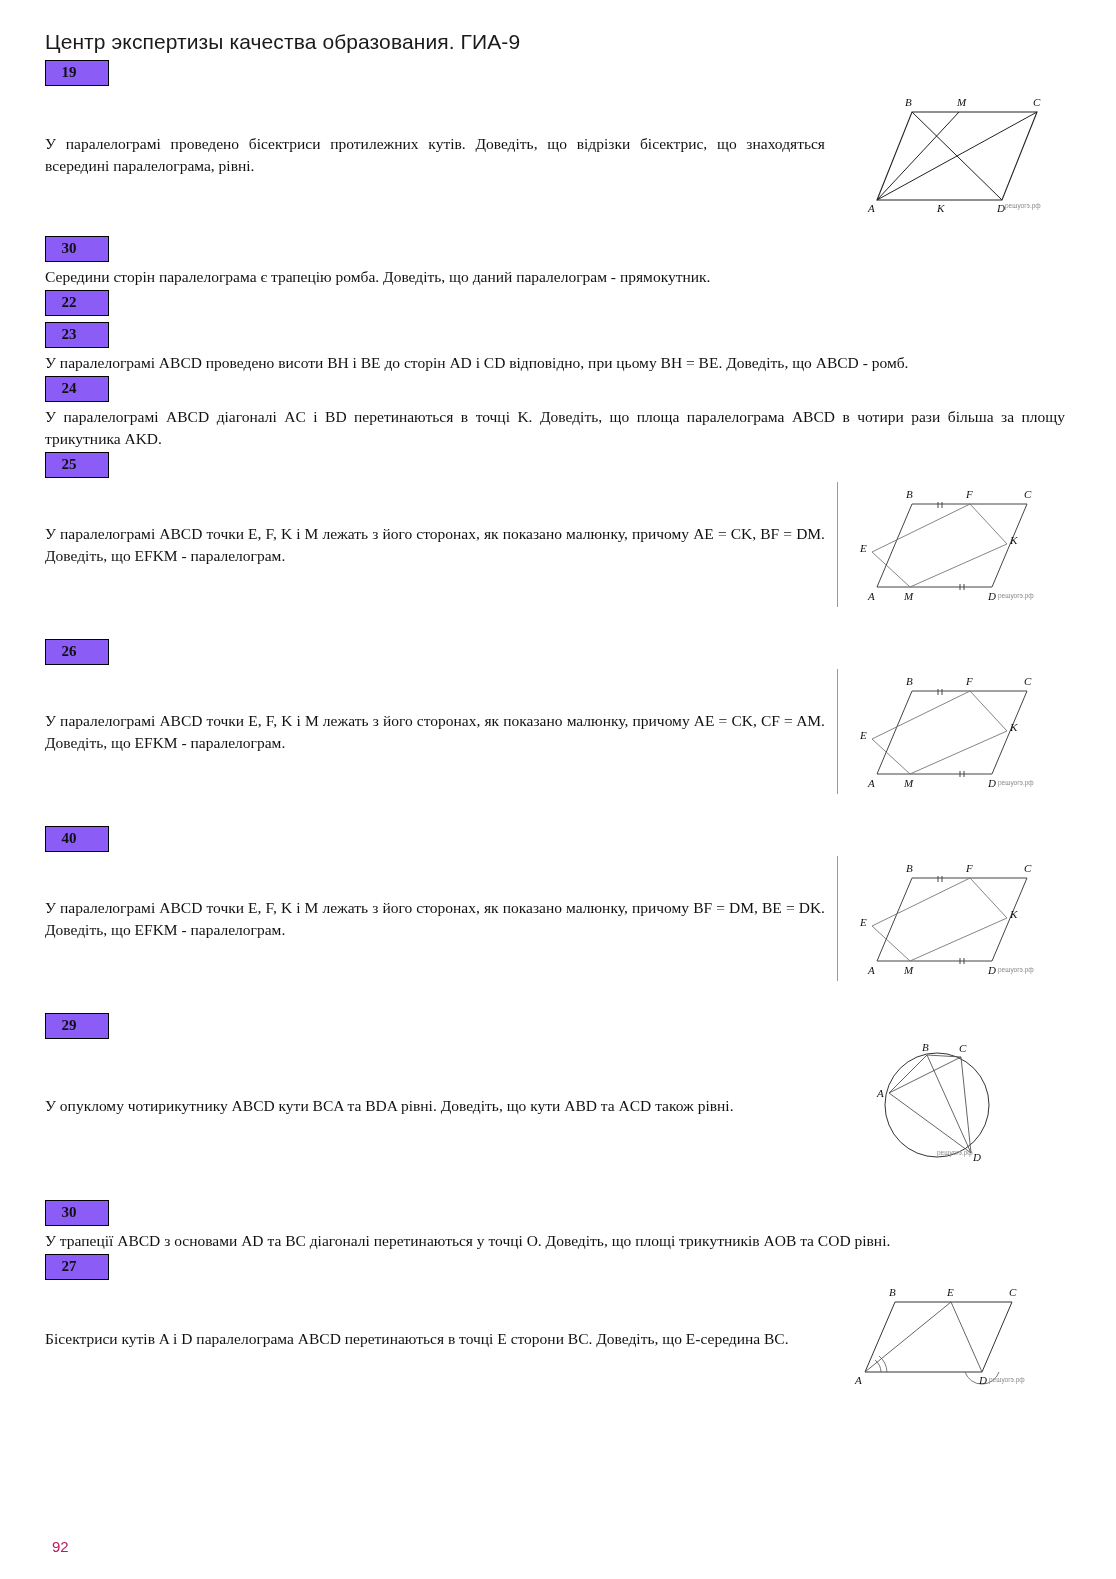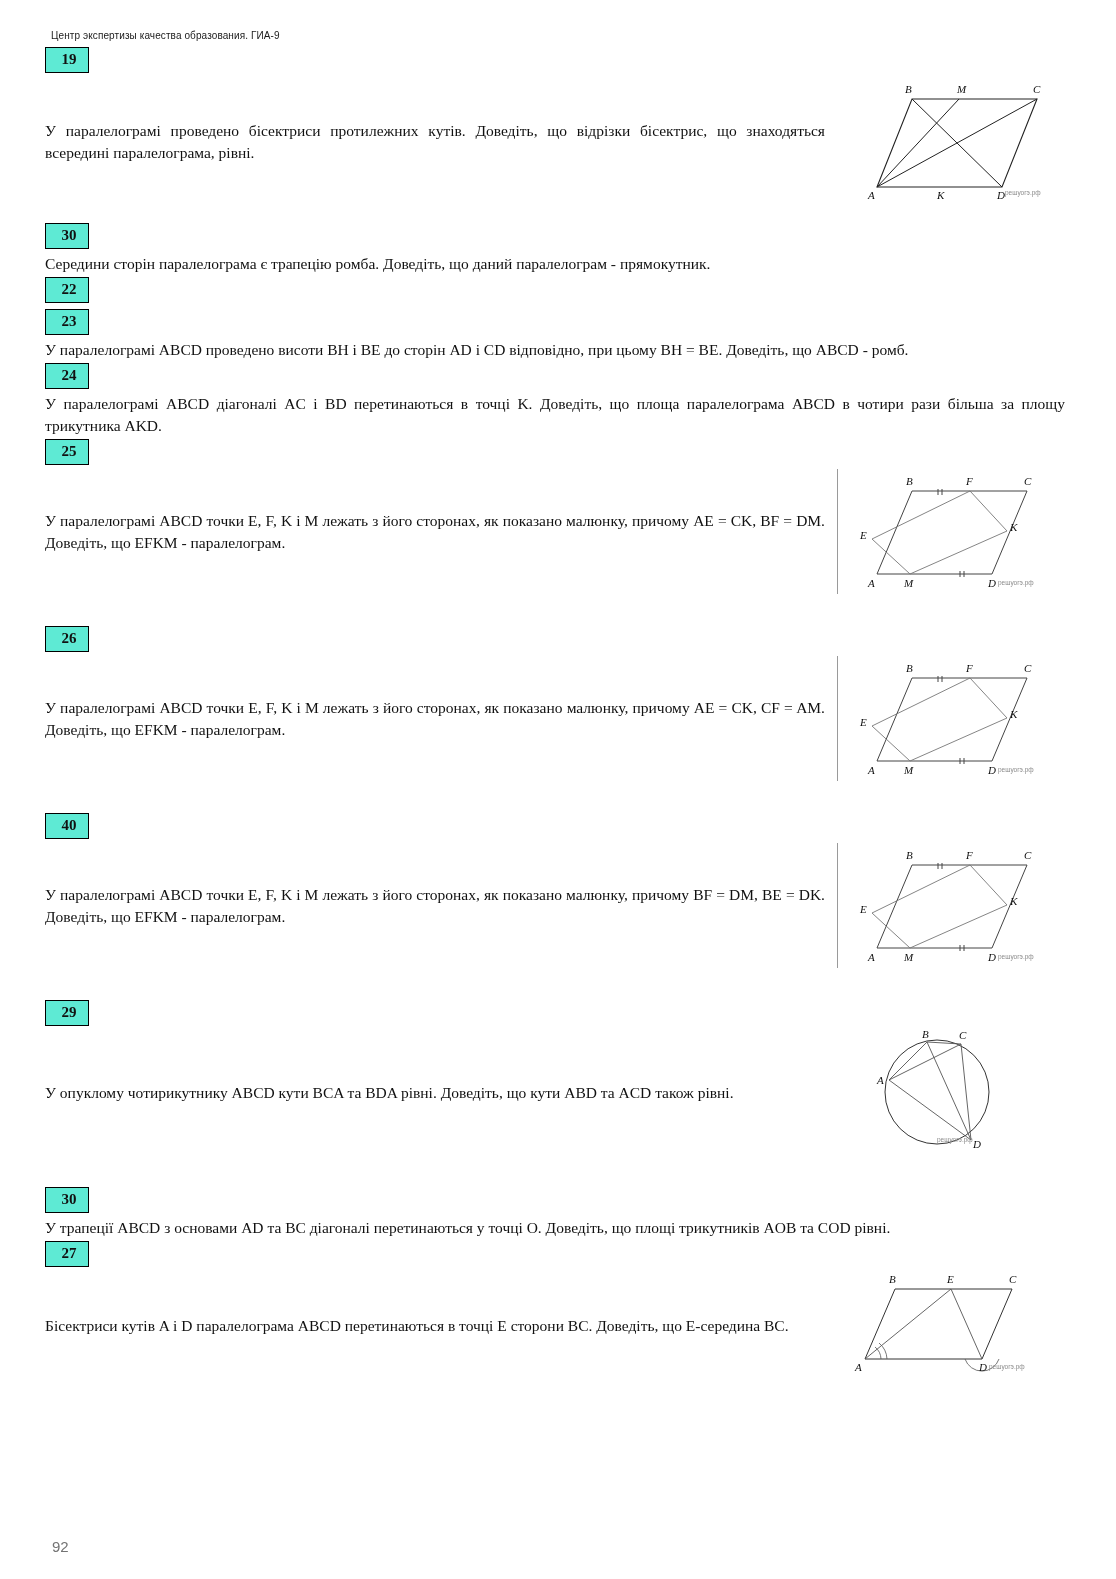--- a/index.html
+++ b/index.html
@@ -16,41 +16,41 @@
   }
   .page {
     position: relative;
     width: 1116px;
     min-height: 1579px;
     box-sizing: border-box;
     padding: 30px 45px 0 45px;
   }
   .header {
     font-family: "Liberation Sans", sans-serif;
-    font-size: 10px;
+    font-size: 21px;
     color: #1a1a1a;
-    margin: 0 0 6px 6px;
+    margin: 0 0 6px 0;
     letter-spacing: 0.1px;
   }
   .task {
     position: relative;
     margin-bottom: 2px;
   }
   .num-box {
     display: inline-block;
     border: 1.4px solid #000;
     font-family: "Liberation Serif", serif;
     font-size: 15px;
     font-weight: bold;
     line-height: 1;
-    padding: 4px 8px 5px 12px;
+    padding: 4px 28px 5px 12px;
     margin-bottom: 4px;
     min-width: 22px;
     text-align: center;
-    background: #5eead4;
+    background: #8b5cf6;
   }
   .body-row {
     display: flex;
     align-items: center;
   }
   .text {
     flex: 1 1 auto;
     font-size: 15.5px;
     line-height: 1.42;
     text-align: justify;
@@ -71,21 +71,21 @@
     padding-left: 14px;
   }
   .spacer-sm { height: 14px; }
   .spacer-md { height: 30px; }
   .page-num {
     position: absolute;
     left: 52px;
     bottom: 24px;
     font-family: "Liberation Sans", sans-serif;
     font-size: 15px;
-    color: #737373;
+    color: #be185d;
   }
   svg { display: block; }
   .wm {
     font-family: "Liberation Sans", sans-serif;
     font-size: 6.5px;
     fill: #8a8a8a;
   }
   .lbl {
     font-family: "Liberation Serif", serif;
     font-style: italic;

